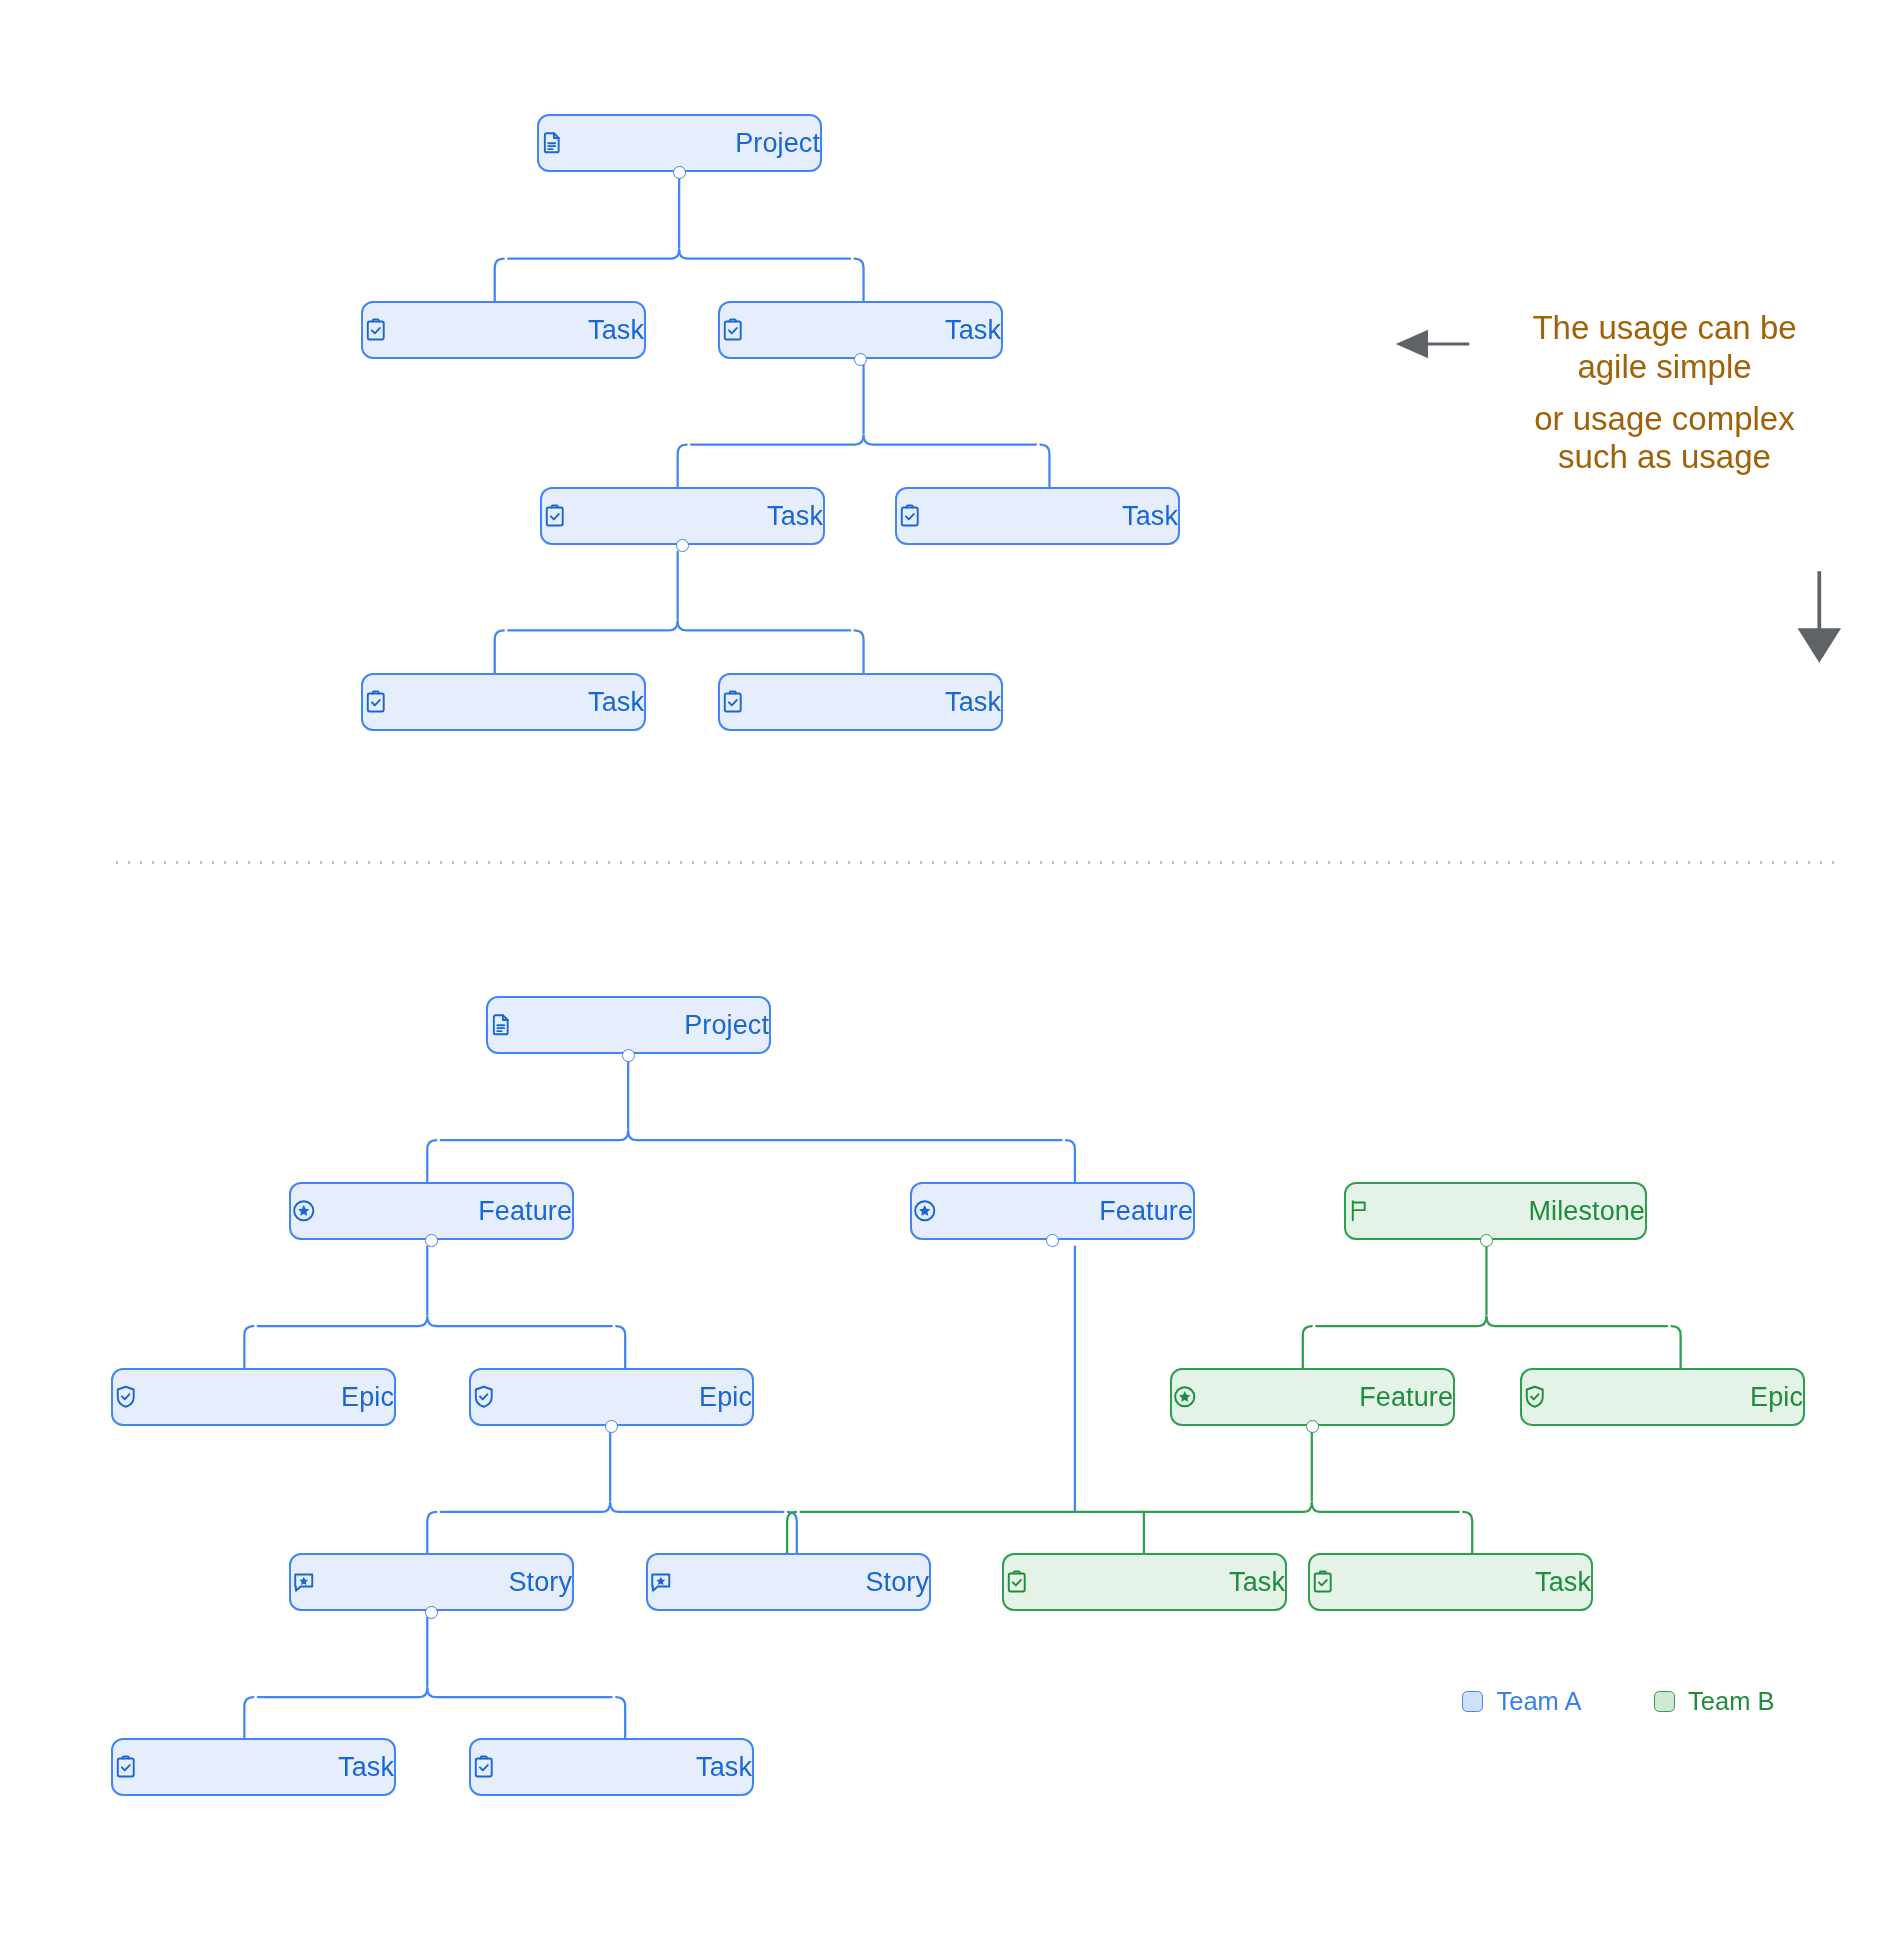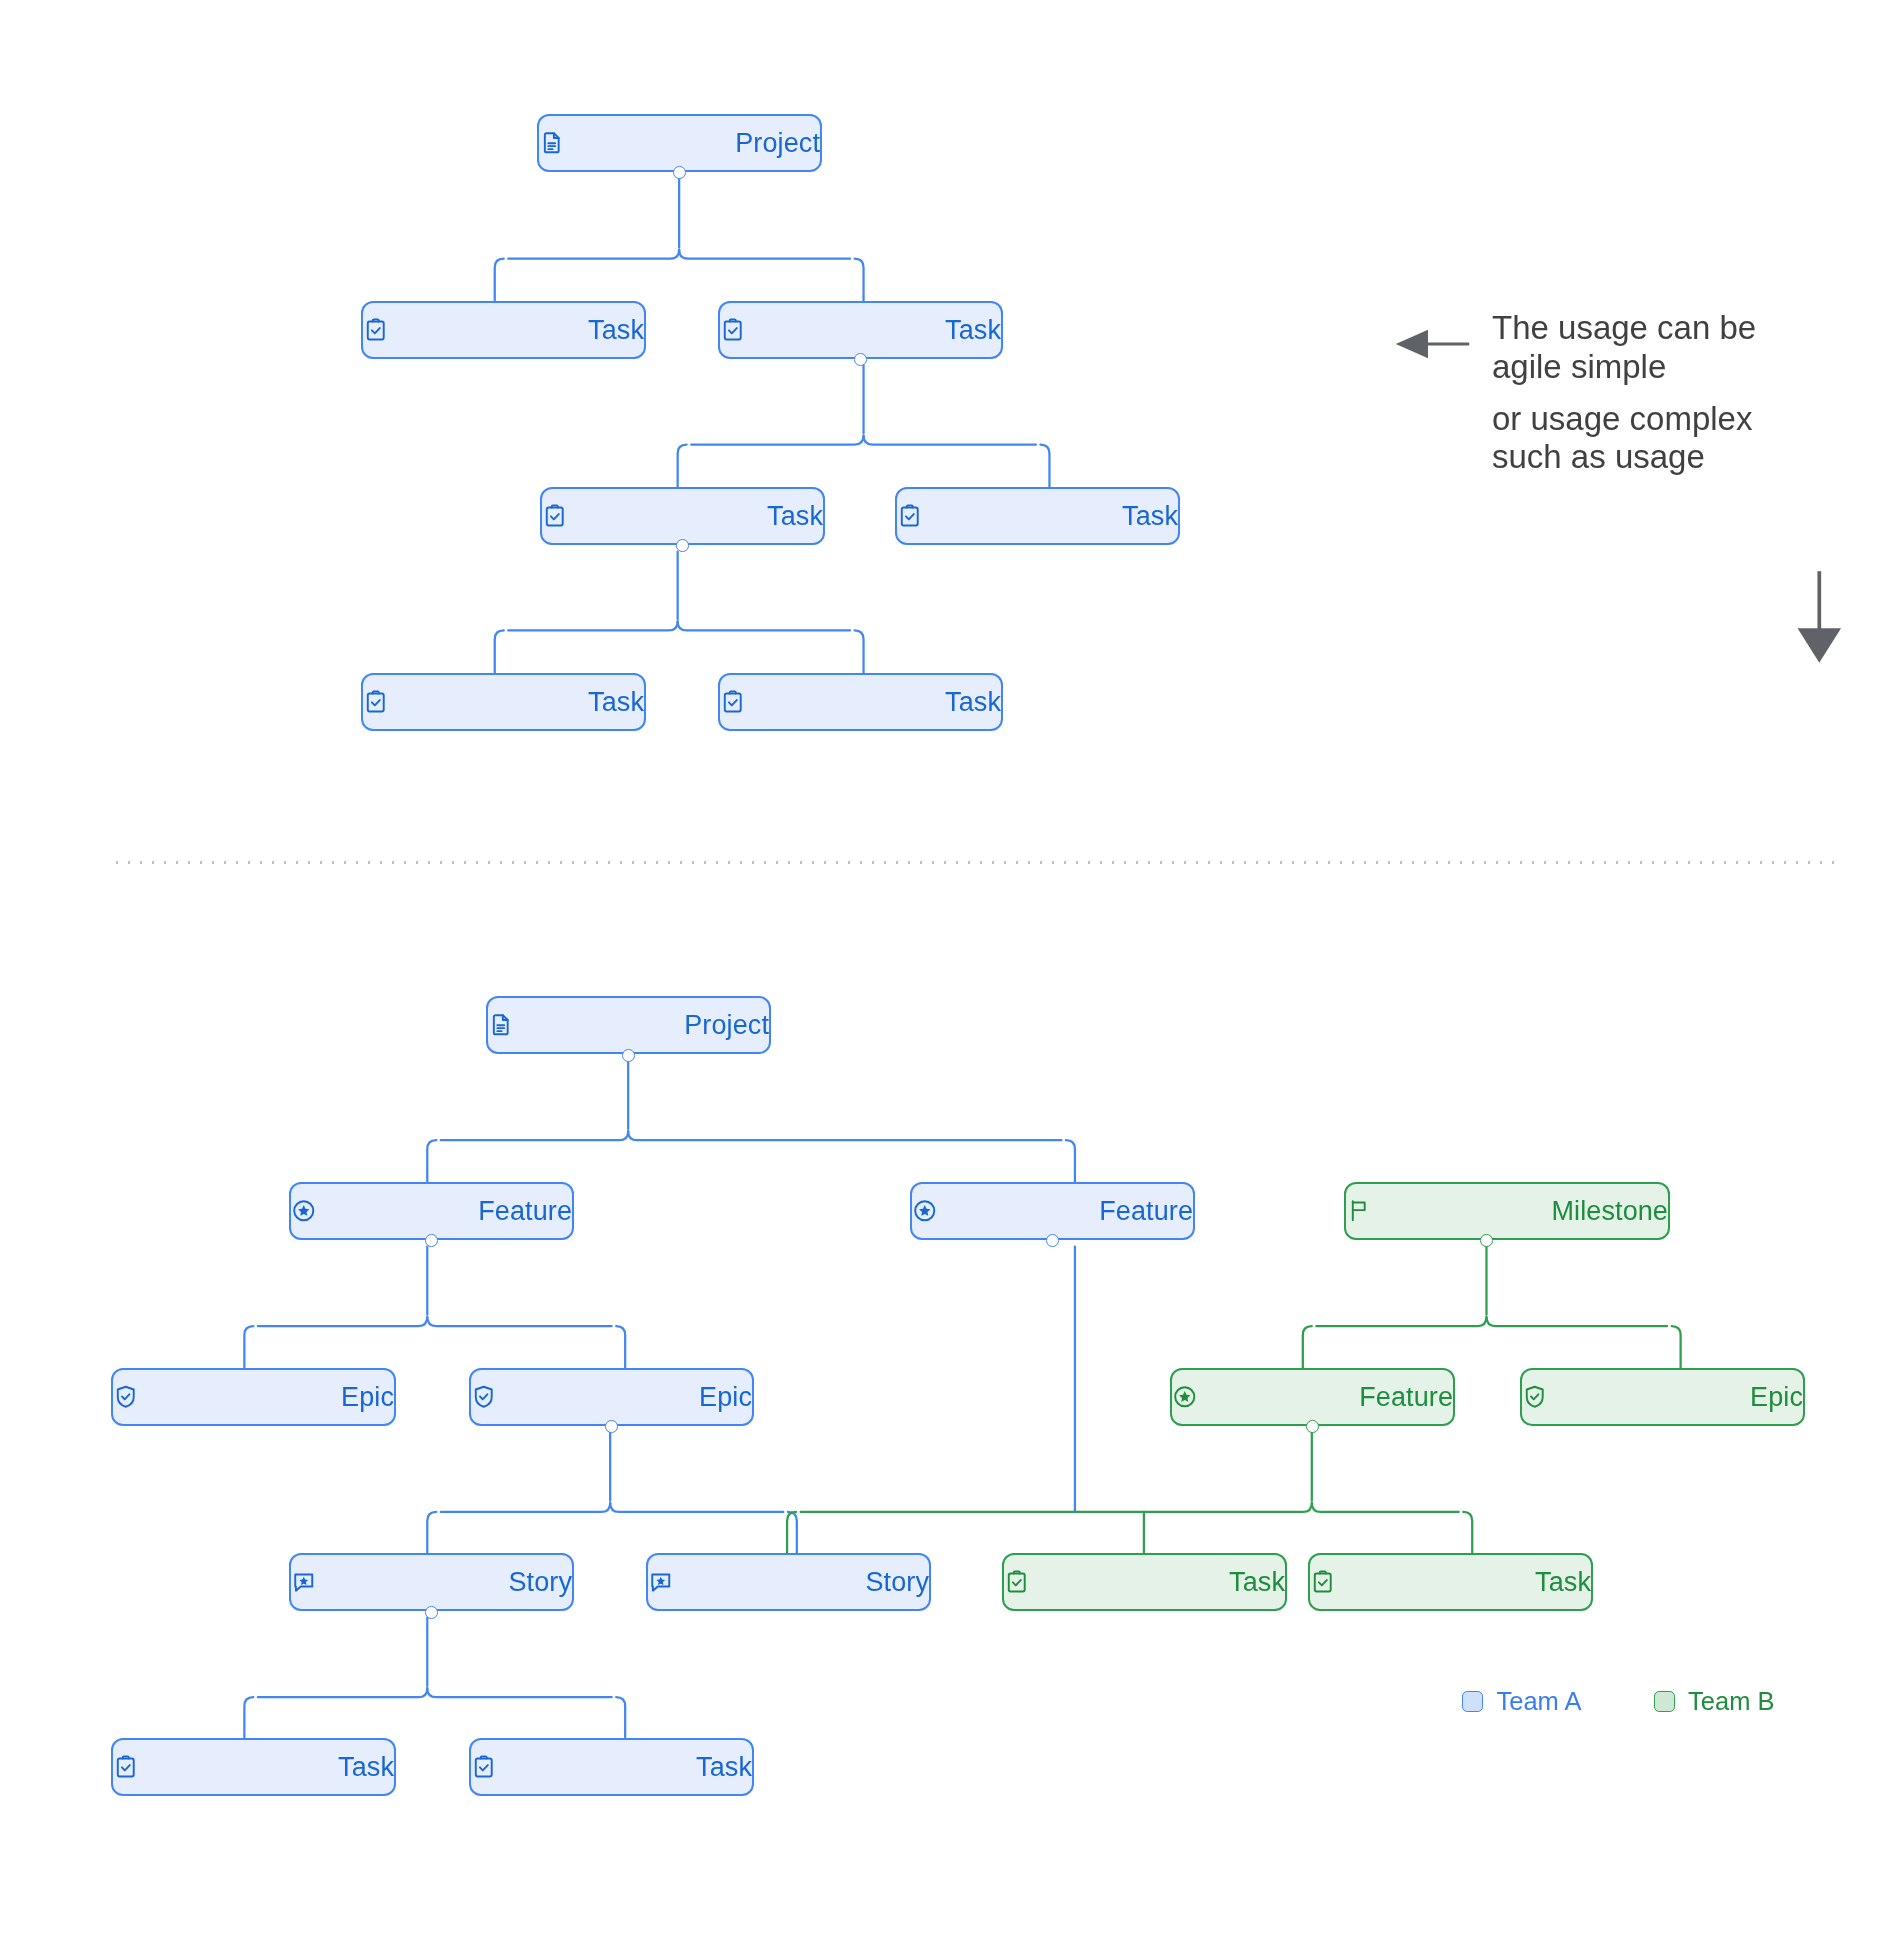--- a/index.html
+++ b/index.html
@@ -70,22 +70,22 @@
     border: 1.9px solid #4285f4;
   }
   .port.teamB { border-color: #2e9e4f; }
 
   
   #annotation {
     position: absolute;
     left: 1492px;
     top: 309px;
     width: 345px;
-    text-align: left;
-    color: #404040;
+    text-align: center;
+    color: #a16207;
     font-size: 33px;
     line-height: 1.17;
   }
   #annotation .ln { display: block; }
   #annotation .gap { display:block; height: 13.5px; }
 
   
   #divider {
     position: absolute;
     left: 111px;
@@ -309,21 +309,21 @@
       <div class="node teamA" style="left: 910px; top: 1182px; width: 285px; height: 58px;">
         <span class="ico">
           <svg viewBox="0 0 24 24">
             <circle fill="none" stroke="currentColor" stroke-width="1.8" stroke-linecap="round" stroke-linejoin="round" cx="12" cy="12" r="9"></circle>
             <path fill="currentColor" d="M12 6.6l1.6 3.4 3.7.5-2.7 2.6.65 3.7L12 15.05 8.75 16.8l.65-3.7-2.7-2.6 3.7-.5z"></path>
           </svg>
         </span>
         <span class="lbl">Feature</span>
       </div>
       <div class="port" style="left: 1046px; top: 1234px;"></div>
-      <div class="node teamB" style="left: 1344px; top: 1182px; width: 326px; height: 58px;">
+      <div class="node teamB" style="left: 1344px; top: 1182px; width: 303px; height: 58px;">
         <span class="ico">
           <svg viewBox="0 0 24 24">
             <path fill="none" stroke="currentColor" stroke-width="1.8" stroke-linecap="round" stroke-linejoin="round" d="M6.4 3v18"></path>
             <path fill="none" stroke="currentColor" stroke-width="1.8" stroke-linecap="round" stroke-linejoin="round" d="M6.4 4.3h11.2v7.1H6.4"></path>
           </svg>
         </span>
         <span class="lbl">Milestone</span>
       </div>
       <div class="port teamB" style="left: 1480px; top: 1234px;"></div>
       <div class="node teamA" style="left: 111px; top: 1368px; width: 285px; height: 58px;">

